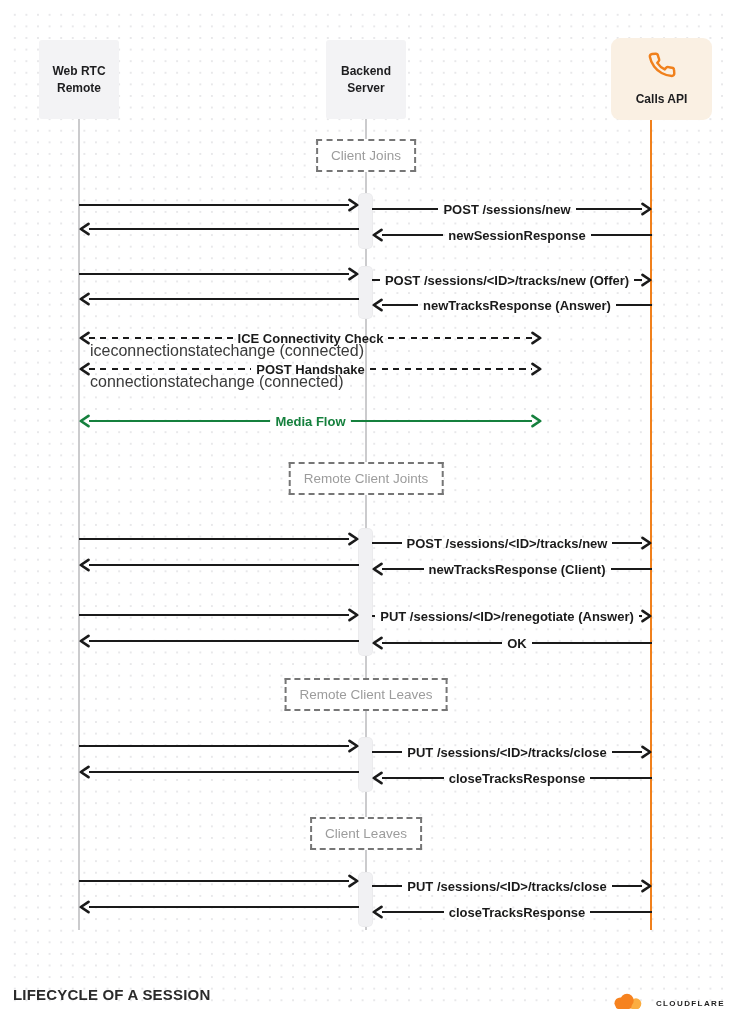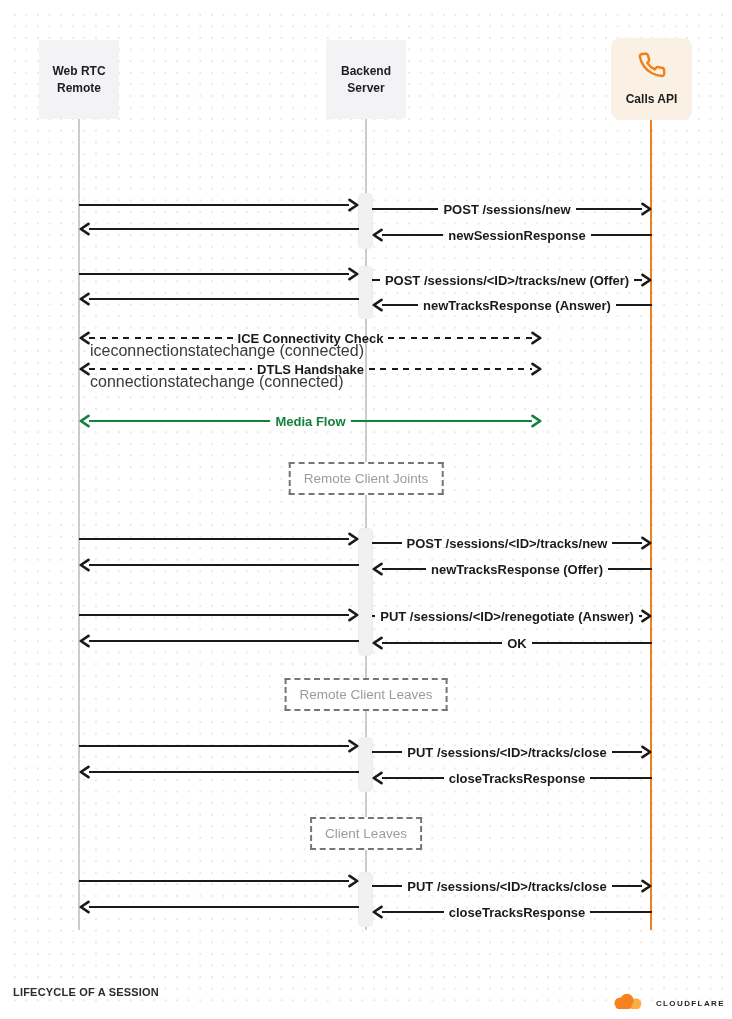--- a/index.html
+++ b/index.html
@@ -10,40 +10,40 @@
           background-size:11.6px 11.6px; }
   .lifeline { position:absolute; width:2px; top:119px; height:811px; background:#cbcbcd; }
   .lifeline.agent { left:78px; }
   .lifeline.backend { left:365px; }
   .lifeline.calls { left:650px; background:#F0801C; }
   .actor { position:absolute; top:40px; display:flex; align-items:center; justify-content:center;
            flex-direction:column; text-align:center; font-weight:700; font-size:12px;
            color:#1d1d1f; background:#f3f3f5; border-radius:3px; line-height:1.35; }
   .actor.agent { left:39px; width:80px; height:79px; }
   .actor.backend { left:326px; width:80px; height:79px; }
-  .actor.calls { left:611px; top:38px; width:81px; height:82px; background:#faf0e3;
+  .actor.calls { left:611px; top:38px; width:101px; height:82px; background:#faf0e3;
                  border-radius:9px; gap:7px; }
   .bar { position:absolute; left:358px; width:15px; background:#f1f1f3; border-radius:5px;
          box-shadow: inset 0 0 0 1px rgba(0,0,0,0.025); }
   .msg { position:absolute; height:14px; display:flex; align-items:center; color:#1a1a1a; }
   .msg .ln { flex:1 1 auto; min-width:3px; height:2.5px; background:currentColor; }
   .msg .ln.dash { background: repeating-linear-gradient(90deg, currentColor 0 6px, transparent 6px 11.5px); }
   .msg .lbl { flex:0 0 auto; font-size:13px; font-weight:700; white-space:nowrap; padding:0 5px; }
   .msg.orange { color:#15803d; }
   .ah { flex:0 0 auto; display:block; }
   .ah.r { margin-left:-2px; }
   .ah.l { margin-right:-2px; }
   .seg-l { left:79px; width:280px; }
   .seg-r { left:372px; width:280px; }
   .seg-f { left:79px; width:463px; }
   .phase { position:absolute; left:366px; transform:translateX(-50%); background:#ffffff;
            border:2px dashed #767676; color:#9c9c9c; font-size:13.5px; padding:7px 13px;
            white-space:nowrap; }
   .note { position:absolute; left:90px; font-size:16px; color:#3a3a3a; }
-  .title { position:absolute; left:13px; top:986px; font-size:11px; font-weight:700;
+  .title { position:absolute; left:13px; top:986px; font-size:15px; font-weight:700;
            color:#2b2b2b; letter-spacing:0.2px; }
   .cf { position:absolute; right:7px; top:990px; display:flex; align-items:center; gap:12px; }
   .cf .word { font-size:8px; font-weight:700; letter-spacing:1.4px; color:#1f1f1f; }
 </style>
 </head>
 <body>
 
 <div class="page">
   <div class="dots"></div>
 
@@ -67,20 +67,21 @@
   </div>
   <div class="actor calls">
     <span>
       <svg width="28" height="28" viewBox="0 0 24 24" style="transform:rotate(-4deg)">
         <path d="M22 16.92v3a2 2 0 0 1-2.18 2 19.79 19.79 0 0 1-8.63-3.07 19.5 19.5 0 0 1-6-6 19.79 19.79 0 0 1-3.07-8.67A2 2 0 0 1 4.11 2h3a2 2 0 0 1 2 1.72 12.84 12.84 0 0 0 .7 2.81 2 2 0 0 1-.45 2.11L8.09 9.91a16 16 0 0 0 6 6l1.27-1.27a2 2 0 0 1 2.11-.45 12.84 12.84 0 0 0 2.81.7A2 2 0 0 1 22 16.92z" fill="none" stroke="#F0801C" stroke-width="2.1" stroke-linecap="round" stroke-linejoin="round"></path>
       </svg>
     </span>
     <span>Calls API</span>
   </div>
 
+  <div class="phase" style="top:139px">Client Joins</div>
   <div class="phase" style="top:462px">Remote Client Joints</div>
   <div class="phase" style="top:678px">Remote Client Leaves</div>
   <div class="phase" style="top:817px">Client Leaves</div>
 
   <div class="msg seg-l" style="top:198px">
     <div class="ln"></div>
     <svg class="ah r" width="12" height="14" viewBox="0 0 12 14">
         <path d="M2.5 1.8 L10.2 7 L2.5 12.2" fill="none" stroke="currentColor" stroke-width="2.6" stroke-linecap="round" stroke-linejoin="round"></path>
       </svg>
   </div>
@@ -147,21 +148,21 @@
         <path d="M2.5 1.8 L10.2 7 L2.5 12.2" fill="none" stroke="currentColor" stroke-width="2.6" stroke-linecap="round" stroke-linejoin="round"></path>
       </svg>
   </div>
   <div class="note" style="top:342px">iceconnectionstatechange (connected)</div>
 
   <div class="msg seg-f" style="top:362px">
     <svg class="ah l" width="12" height="14" viewBox="0 0 12 14">
         <path d="M9.5 1.8 L1.8 7 L9.5 12.2" fill="none" stroke="currentColor" stroke-width="2.6" stroke-linecap="round" stroke-linejoin="round"></path>
       </svg>
     <div class="ln dash"></div>
-    <div class="lbl">DTLS Handshake</div>
+    <div class="lbl">POST Handshake</div>
     <div class="ln dash"></div>
     <svg class="ah r" width="12" height="14" viewBox="0 0 12 14">
         <path d="M2.5 1.8 L10.2 7 L2.5 12.2" fill="none" stroke="currentColor" stroke-width="2.6" stroke-linecap="round" stroke-linejoin="round"></path>
       </svg>
   </div>
   <div class="note" style="top:373px">connectionstatechange (connected)</div>
 
   <div class="msg seg-f orange" style="top:414px">
     <svg class="ah l" width="12" height="14" viewBox="0 0 12 14">
         <path d="M9.5 1.8 L1.8 7 L9.5 12.2" fill="none" stroke="currentColor" stroke-width="2.6" stroke-linecap="round" stroke-linejoin="round"></path>
@@ -192,21 +193,21 @@
     <svg class="ah l" width="12" height="14" viewBox="0 0 12 14">
         <path d="M9.5 1.8 L1.8 7 L9.5 12.2" fill="none" stroke="currentColor" stroke-width="2.6" stroke-linecap="round" stroke-linejoin="round"></path>
       </svg>
     <div class="ln"></div>
   </div>
   <div class="msg seg-r" style="top:562px">
     <svg class="ah l" width="12" height="14" viewBox="0 0 12 14">
         <path d="M9.5 1.8 L1.8 7 L9.5 12.2" fill="none" stroke="currentColor" stroke-width="2.6" stroke-linecap="round" stroke-linejoin="round"></path>
       </svg>
     <div class="ln"></div>
-    <div class="lbl">newTracksResponse (Offer)</div>
+    <div class="lbl">newTracksResponse (Client)</div>
     <div class="ln"></div>
   </div>
 
   <div class="msg seg-l" style="top:608px">
     <div class="ln"></div>
     <svg class="ah r" width="12" height="14" viewBox="0 0 12 14">
         <path d="M2.5 1.8 L10.2 7 L2.5 12.2" fill="none" stroke="currentColor" stroke-width="2.6" stroke-linecap="round" stroke-linejoin="round"></path>
       </svg>
   </div>
   <div class="msg seg-r" style="top:609px">

